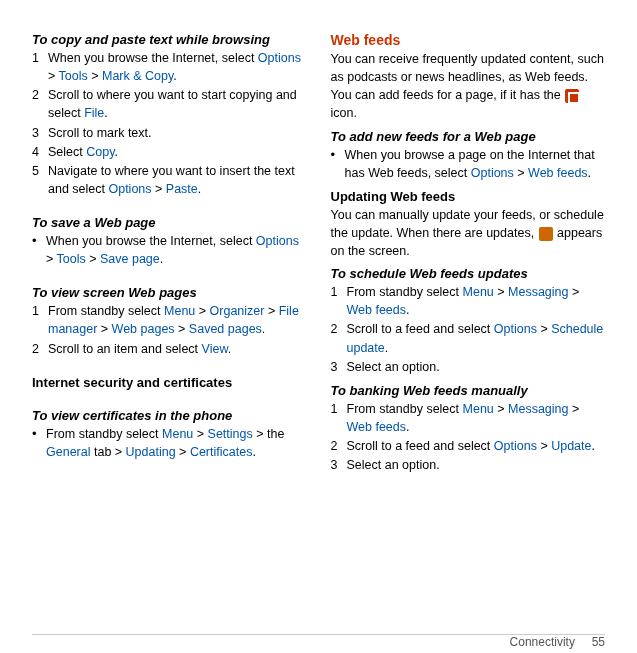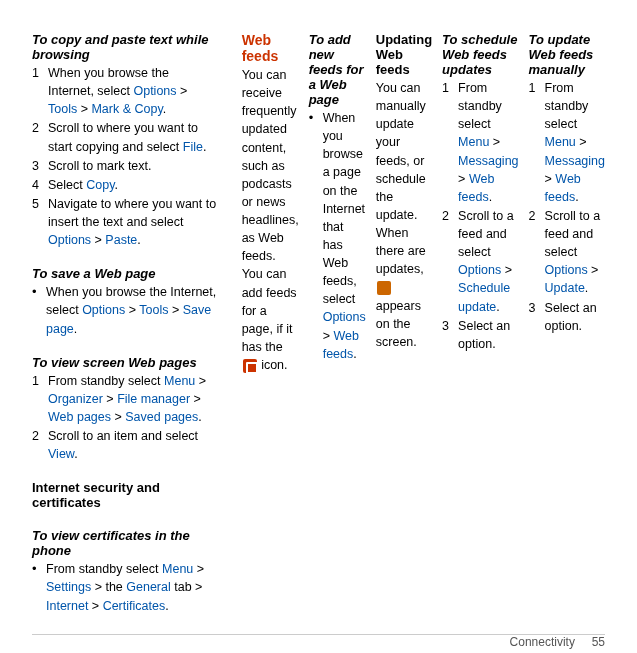--- a/index.html
+++ b/index.html
@@ -28,22 +28,21 @@
     }
     .left-column {
       flex: 1;
       display: flex;
       flex-direction: column;
       gap: 10px;
     }
     .right-column {
       flex: 1;
       display: flex;
-      flex-direction: row;
-      gap: 10px;
+      flex-direction: column;
     }
     .section-title-italic {
       font-style: italic;
       font-weight: bold;
       font-size: 13px;
       margin-bottom: 2px;
     }
     .section-title-bold {
       font-weight: bold;
       font-size: 13px;
@@ -193,21 +192,21 @@
 
       <div class="section-block">
         <div class="section-title-bold">Internet security and certificates</div>
       </div>
 
       <div class="section-block">
         <div class="section-title-italic">To view certificates in the phone</div>
         <ul class="bullet-list">
           <li>
             <span class="bullet">•</span>
-            <span class="body-text">From standby select <span class="link-text">Menu</span> &gt; <span class="link-text">Settings</span> &gt; the <span class="link-text">General</span> tab &gt; <span class="link-text">Internet</span> &gt; <span class="link-text">Certificates</span>.</span>
+            <span class="body-text">From standby select <span class="link-text">Menu</span> &gt; <span class="link-text">Settings</span> &gt; the <span class="link-text">General</span> tab &gt; <span class="link-text">Updating</span> &gt; <span class="link-text">Certificates</span>.</span>
           </li>
         </ul>
       </div>
 
     </div>
 
     <div class="right-column">
 
       <div class="section-block">
         <div class="section-title-bold" style="font-size:14px; color:#cc3300;">Web feeds</div>
@@ -241,21 +240,21 @@
             <span class="body-text">Scroll to a feed and select <span class="link-text">Options</span> &gt; <span class="link-text">Schedule update</span>.</span>
           </li>
           <li>
             <span class="num">3</span>
             <span class="body-text">Select an option.</span>
           </li>
         </ol>
       </div>
 
       <div class="section-block">
-        <div class="section-title-italic">To update Web feeds manually</div>
+        <div class="section-title-italic">To banking Web feeds manually</div>
         <ol class="numbered-list">
           <li>
             <span class="num">1</span>
             <span class="body-text">From standby select <span class="link-text">Menu</span> &gt; <span class="link-text">Messaging</span> &gt; <span class="link-text">Web feeds</span>.</span>
           </li>
           <li>
             <span class="num">2</span>
             <span class="body-text">Scroll to a feed and select <span class="link-text">Options</span> &gt; <span class="link-text">Update</span>.</span>
           </li>
           <li>

